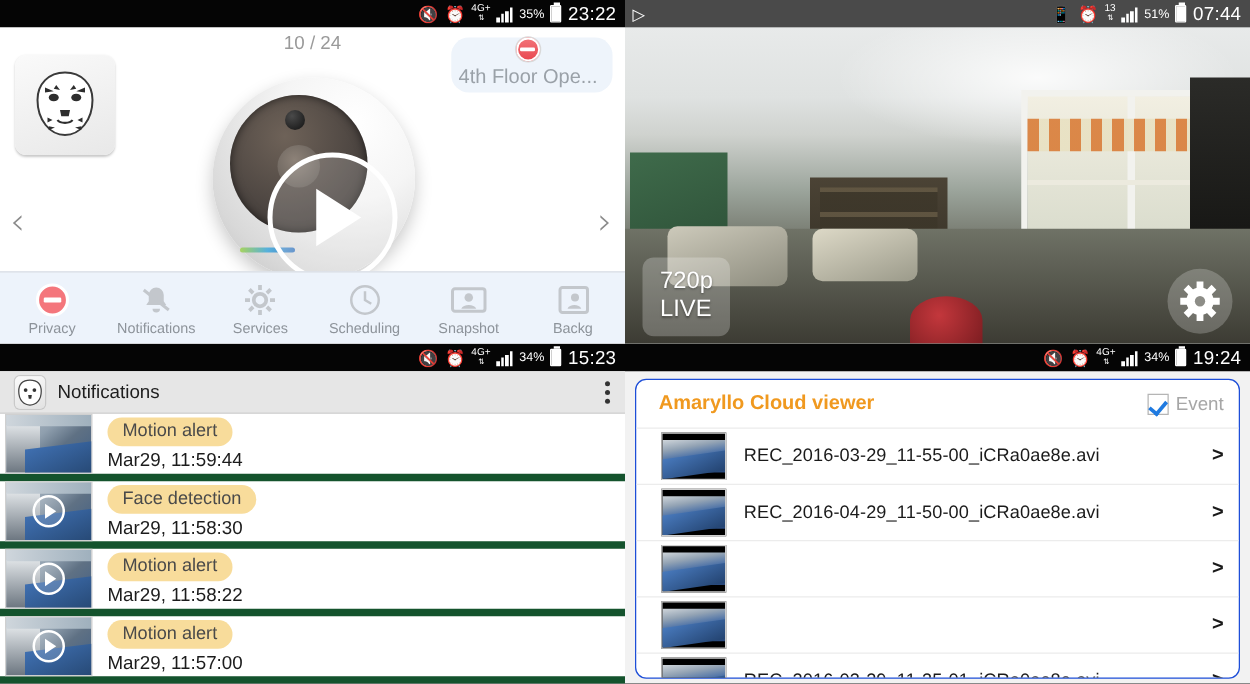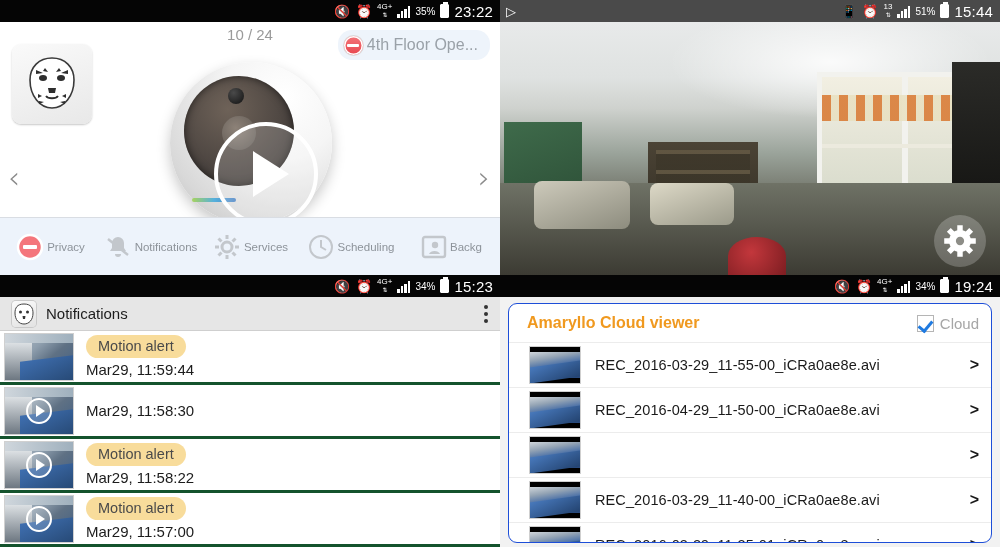--- a/index.html
+++ b/index.html
@@ -29,23 +29,23 @@
   
   #q1 { position:absolute; left:0; top:0; width:500px; height:275px;
     background:#fff; overflow:hidden; }
   #q1 .body { position:absolute; top:22px; left:0; width:500px; height:195px;
     background:#fff; }
   .logo-tile { position:absolute; left:12px; top:22px; width:80px; height:80px;
     border-radius:9px; background:linear-gradient(160deg,#fafafa,#e8e8e8);
     box-shadow:0 1px 2px rgba(0,0,0,.22); overflow:hidden; }
   .pager { position:absolute; top:4px; left:0; width:100%; text-align:center;
     color:#9a9a9a; font-size:15px; }
-  .priv-pill { position:absolute; right:10px; top:8px; height:30px;
+  .priv-pill { position:absolute; right:10px; top:8px; height:44px;
     background:#eef4fb; border-radius:14px; display:flex; align-items:center;
-    gap:4px; padding:0 12px 0 6px; max-width:160px; }
+    gap:4px; padding:0 12px 0 6px; max-width:160px;flex-direction:column; }
   .priv-pill span.t { color:#9aa1a8; font-size:16px; white-space:nowrap;
     overflow:hidden; }
   .noentry { width:19px; height:19px; border-radius:50%;
     background:linear-gradient(#f3757a,#e8474f); flex:0 0 auto;
     box-shadow:inset 0 0 0 1.5px #fff, 0 0 0 1px #d9d9d9; position:relative; }
   .noentry:after { content:""; position:absolute; left:3.5px; top:8px;
     width:12px; height:3px; background:#fff; border-radius:1px; }
   .cam-wrap { position:absolute; left:170px; top:40px; width:162px; height:162px; }
   .cam-ball { position:absolute; inset:0; border-radius:50%;
     background:radial-gradient(circle at 70% 22%,#ffffff 0%,#f5f5f5 35%,#d8d8d8 75%,#bdbdbd 100%);
@@ -66,21 +66,21 @@
   .play-tri { width:0; height:0; border-left:36px solid #fff;
     border-top:23px solid transparent; border-bottom:23px solid transparent;
     margin-left:10px; }
   .chev { position:absolute; top:138px; color:#8b8b8b; font-size:30px;
     font-weight:300; font-family:"DejaVu Sans",sans-serif; }
   .chev.l{left:8px;} .chev.r{right:10px;}
 
   
   .toolbar { position:absolute; left:0; top:217px; width:500px; height:58px;
     background:#edf3fb; display:flex; border-top:1px solid #d9dde3; }
-  .tb-item { flex:1 0 76px; display:flex; flex-direction:row;
+  .tb-item { flex:1 0 76px; display:flex; flex-direction:column;
     align-items:center; justify-content:center; gap:2px; }
   .tb-label { font-size:11.5px; color:#8d939a; }
   .tb-ic { width:30px; height:30px; display:flex; align-items:center;
     justify-content:center; }
 
   
   #q2 { position:absolute; left:500px; top:0; width:500px; height:275px;
     overflow:hidden; background:#b9bfbf; }
   .vid { position:absolute; left:0; top:22px; width:500px; height:253px;
     overflow:hidden;
@@ -131,21 +131,21 @@
     background:#e6e6e6; display:flex; align-items:center; padding:0 12px; gap:10px;
     border-bottom:1px solid #cfcfcf; }
   .nt-logo { width:24px; height:26px; border-radius:4px;
     background:linear-gradient(160deg,#fbfbfb,#e2e2e2); position:relative;
     box-shadow:0 0 0 1px #c9c9c9; overflow:hidden; }
   .nt-title { font-size:15px; color:#1d1d1d; }
   .kebab { margin-left:auto; display:flex; flex-direction:column; gap:3px; }
   .kebab i { width:4px; height:4px; border-radius:50%; background:#333; display:block; }
   .nt-list { position:absolute; top:56px; left:0; width:500px; height:216px; }
   .nt-row { display:flex; align-items:center; height:54px; gap:12px;
-    border-bottom:3px solid #14532d; padding-left:4px; }
+    border-bottom:6px solid #14532d; padding-left:4px; }
   .nt-thumb { width:70px; height:48px; flex:0 0 auto; position:relative;
     border:1px solid #d0d0d0; overflow:hidden;
     background:linear-gradient(140deg,#b9c4cd 0%,#8f9fae 38%,#5f7184 60%,#3f5d83 100%); }
   .nt-thumb .tb-stripe { position:absolute; left:0; right:0; top:0; height:9px;
     background:linear-gradient(90deg,#cfd6dc,#9fb0bd); }
   .nt-thumb .tb-desk { position:absolute; left:22%; right:-10%; bottom:-6px;
     height:60%; background:linear-gradient(160deg,#3f6fb0,#24456f);
     transform:skewY(-7deg); }
   .nt-thumb .tb-wall { position:absolute; left:0; width:40%; top:8px; bottom:0;
     background:linear-gradient(180deg,#dfe3e6,#6d7781); }
@@ -285,20 +285,30 @@
         <div class="tb-ic">
           <svg width="28" height="28" viewBox="0 0 28 28">
               <circle cx="14" cy="14" r="11" fill="none" stroke="#c3c7cc" stroke-width="2"></circle>
               <path d="M14 7v7l5 3" stroke="#c3c7cc" stroke-width="2" fill="none"></path>
             </svg>
         </div>
         <div class="tb-label">Scheduling</div>
       </div>
       <div class="tb-item">
         <div class="tb-ic">
+          <svg width="30" height="26" viewBox="0 0 30 26">
+              <rect x="2" y="4" width="26" height="18" rx="2" fill="none" stroke="#c3c7cc" stroke-width="2.4"></rect>
+              <circle cx="15" cy="11" r="3.4" fill="#c3c7cc"></circle>
+              <path d="M9 20c1.5-4 10.5-4 12 0z" fill="#c3c7cc"></path>
+            </svg>
+        </div>
+        <div class="tb-label">Snapshot</div>
+      </div>
+      <div class="tb-item">
+        <div class="tb-ic">
           <svg width="28" height="26" viewBox="0 0 28 26">
               <rect x="4" y="3" width="22" height="20" rx="2" fill="none" stroke="#c3c7cc" stroke-width="2.4"></rect>
               <circle cx="16" cy="11" r="3.2" fill="#c3c7cc"></circle>
               <path d="M10 20c1.4-4 9.6-4 11 0z" fill="#c3c7cc"></path>
             </svg>
         </div>
         <div class="tb-label">Backg</div>
       </div>
     </div>
   </div>
@@ -312,37 +322,41 @@
         <span class="net">
           <span>13</span><small>⇅</small></span>
         <span class="bars">
             <i></i>
             <i></i>
             <i></i>
             <i></i>
           </span>
         <span class="sb-pct">51%</span>
         <span class="batt"></span>
-        <span class="sb-time">15:44</span>
+        <span class="sb-time">07:44</span>
       </span>
     </div>
 
     <div class="vid">
       <div class="v-green"></div>
       <div class="v-cab"></div>
       <div class="v-tv"></div>
       <div class="v-winR">
         <div class="v-orange"></div>
       </div>
       <div class="v-dark"></div>
       <div class="v-sofa"></div>
       <div class="v-cush"></div>
       <div class="v-cush2"></div>
       <div class="v-flower"></div>
 
+      <div class="v-badge">
+        <div>720p</div>
+        <div>LIVE</div>
+      </div>
 
       <div class="v-gear">
         <svg width="34" height="34" viewBox="0 0 28 28">
           <g fill="#fff">
               <circle cx="14" cy="14" r="9"></circle>
             </g>
           <g fill="none" stroke="#fff" stroke-width="4.5">
             <path d="M14 1v5M14 22v5M1 14h5M22 14h5M4.8 4.8l3.5 3.5M19.7 19.7l3.5 3.5M23.2 4.8l-3.5 3.5M8.3 19.7l-3.5 3.5"></path>
           </g>
           <circle cx="14" cy="14" r="3.4" fill="#8d8d87"></circle>
@@ -400,20 +414,21 @@
         </div>
       </div>
       <div class="nt-row">
         <div class="nt-thumb">
           <div class="tb-wall"></div>
             <div class="tb-stripe"></div>
             <div class="tb-desk"></div>
           <div class="thumb-play"></div>
         </div>
         <div class="nt-txt">
+          <div class="nt-pill">Face detection</div>
           <div class="nt-time">Mar29, 11:58:30</div>
         </div>
       </div>
       <div class="nt-row">
         <div class="nt-thumb">
           <div class="tb-wall"></div>
             <div class="tb-stripe"></div>
             <div class="tb-desk"></div>
           <div class="thumb-play"></div>
         </div>
@@ -453,21 +468,21 @@
       <span class="sb-pct">34%</span>
       <span class="batt"></span>
       <span class="sb-time">19:24</span>
     </div>
 
     <div class="cv-card">
       <div class="cv-head">
         <div class="cv-title">Amaryllo Cloud viewer</div>
         <div class="cv-evt">
           <span class="cv-box"></span>
-          <span>Cloud</span>
+          <span>Event</span>
         </div>
       </div>
 
       <div class="cv-row">
         <div class="cv-thumb">
             <div class="im"></div>
           </div>
         <div class="cv-name">REC_2016-03-29_11-55-00_iCRa0ae8e.avi</div>
         <div class="cv-arrow">&gt;</div>
       </div>
@@ -481,21 +496,20 @@
       <div class="cv-row">
         <div class="cv-thumb">
             <div class="im"></div>
           </div>
         <div class="cv-arrow">&gt;</div>
       </div>
       <div class="cv-row">
         <div class="cv-thumb">
             <div class="im"></div>
           </div>
-        <div class="cv-name">REC_2016-03-29_11-40-00_iCRa0ae8e.avi</div>
         <div class="cv-arrow">&gt;</div>
       </div>
       <div class="cv-row">
         <div class="cv-thumb">
             <div class="im"></div>
           </div>
         <div class="cv-name">REC_2016-03-29_11-35-01_iCRa0ae8e.avi</div>
         <div class="cv-arrow">&gt;</div>
       </div>
     </div>

